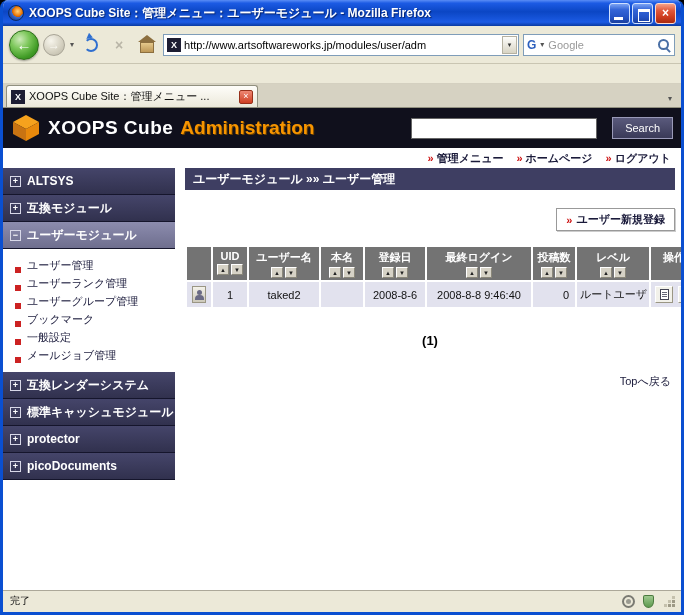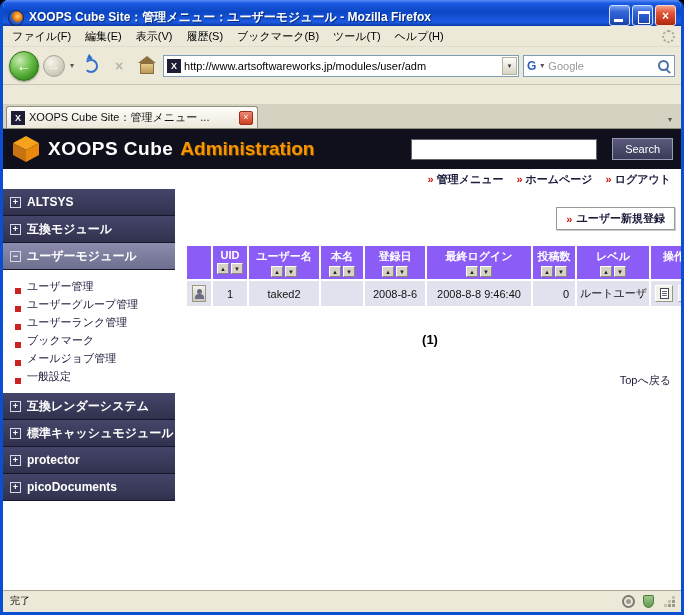--- a/index.html
+++ b/index.html
@@ -6,21 +6,21 @@
   html,body{width:684px;height:615px}
   body{font-family:"Liberation Sans","DejaVu Sans",sans-serif;background:#000}
   button{font-family:inherit;cursor:pointer}
   input{font-family:Liberation Sans, sans-serif}
 
   .window{width:684px;height:615px;display:flex;flex-direction:column;background:#ece9d8;
     border-left:3px solid #0a4fd1;border-right:3px solid #0a4fd1;border-bottom:3px solid #0a4fd1;
     border-radius:8px 8px 0 0;overflow:hidden}
 
   
-  .titlebar{height:26px;flex:0 0 26px;display:flex;align-items:flex-end;gap:5px;padding:0 5px;
+  .titlebar{height:26px;flex:0 0 26px;display:flex;align-items:center;gap:5px;padding:0 5px;
     background:linear-gradient(180deg,#5a8df5 0%,#1c5be4 12%,#0b46c4 45%,#1c5be4 85%,#0a3aa0 100%)}
   .ff-icon{width:16px;height:16px;border-radius:50%;flex:0 0 16px;
     background:radial-gradient(circle at 62% 38%,#ffd27a 0%,#f08414 32%,#c75f08 45%,#3a6fd8 46%,#1c3f8f 80%,#122a66 100%);
     border:1px solid #0a2a66}
   .win-title{flex:1;color:#fff;font-size:12px;font-weight:bold;white-space:nowrap;overflow:hidden;
     text-shadow:1px 1px 1px #06246e}
   .winbtns{display:flex;gap:2px}
   .winbtn{position:relative;width:21px;height:21px;border-radius:3px;border:1px solid #cfe0ff;color:#fff;
     background:linear-gradient(180deg,#7ba2f3 0%,#3465d8 30%,#2453c4 70%,#1b3f9e 100%);
     display:flex;align-items:center;justify-content:center;font-size:12px;font-weight:bold;padding:0}
@@ -106,21 +106,21 @@
 
   
   .main{flex:1;display:flex;flex-direction:column;padding:0 6px;min-width:0}
   .main-title{height:22px;flex:0 0 22px;background:#3e3e62;color:#fff;font-size:12px;font-weight:bold;
     display:flex;align-items:center;padding:0 8px;white-space:nowrap}
   .btn-row{display:flex;justify-content:flex-end;margin-top:18px}
   .new-user-btn{display:inline-flex;align-items:center;gap:4px;background:#fff;border:1px solid #999;
     box-shadow:1px 1px 0 #ccc;padding:3px 9px;font-size:11px;font-weight:bold;color:#1a1a3a}
 
   .user-table{width:100%;border-collapse:separate;border-spacing:2px;margin-top:14px;table-layout:fixed}
-  .user-table th{background:#8b5cf6;color:#fff;font-size:11px;font-weight:bold;padding:3px 1px 2px;vertical-align:top;overflow:hidden}
+  .user-table th{background:#737373;color:#fff;font-size:11px;font-weight:bold;padding:3px 1px 2px;vertical-align:top;overflow:hidden}
   .th-label{white-space:nowrap;overflow:hidden}
   .sorts{display:flex;justify-content:center;gap:2px;margin-top:2px}
   .sort-btn{width:12px;height:11px;font-size:6px;line-height:1;padding:0;color:#222;background:#d6d2c6;
     border:1px solid;border-color:#fff #8a877a #8a877a #fff;display:flex;align-items:center;justify-content:center}
   .user-table td{background:#e2e2ee;font-size:11px;padding:4px 3px;text-align:center;color:#111;overflow:hidden;white-space:nowrap}
   td.uname{font-weight:normal}
   td.num{text-align:right;padding-right:6px}
   .avatar-icon{display:inline-block;position:relative;width:14px;height:17px;vertical-align:middle;
     background:linear-gradient(#f4f2ea,#cdc9ba);border:1px solid #9a9684}
   .avatar-icon::after{content:"";position:absolute;left:4px;top:3px;width:5px;height:5px;border-radius:50%;background:#6a6a85}
@@ -159,31 +159,20 @@
     <span class="win-title">XOOPS Cube Site：管理メニュー：ユーザーモジュール - Mozilla Firefox</span>
     <span class="winbtns">
       <button class="winbtn min"></button>
       <button class="winbtn max"></button>
       <button class="winbtn close">
           <span>×</span>
         </button>
     </span>
   </div>
 
-  <div class="menubar">
-    <span class="menu-item">ファイル(F)</span>
-    <span class="menu-item">編集(E)</span>
-    <span class="menu-item">表示(V)</span>
-    <span class="menu-item">履歴(S)</span>
-    <span class="menu-item">ブックマーク(B)</span>
-    <span class="menu-item">ツール(T)</span>
-    <span class="menu-item">ヘルプ(H)</span>
-    <span class="mb-spacer"></span>
-    <span class="throbber"></span>
-  </div>
 
   <div class="toolbar">
     <button class="back-btn">
         <span>←</span>
       </button>
     <button class="fwd-btn">
         <span>→</span>
       </button>
     <span class="drop">▾</span>
     <button class="tb-btn">
@@ -266,58 +255,59 @@
           <span class="expand-box">−</span>
           <span>ユーザーモジュール</span>
         </div>
         <div class="side-sub">
           <div class="side-sub-item">
               <span class="bullet"></span>
               <span>ユーザー管理</span>
             </div>
           <div class="side-sub-item">
               <span class="bullet"></span>
+              <span>ユーザーランク管理</span>
+            </div>
+          <div class="side-sub-item">
+              <span class="bullet"></span>
               <span>ユーザーグループ管理</span>
             </div>
           <div class="side-sub-item">
               <span class="bullet"></span>
-              <span>ユーザーランク管理</span>
-            </div>
-          <div class="side-sub-item">
-              <span class="bullet"></span>
               <span>ブックマーク</span>
             </div>
           <div class="side-sub-item">
               <span class="bullet"></span>
+              <span>一般設定</span>
+            </div>
+          <div class="side-sub-item">
+              <span class="bullet"></span>
               <span>メールジョブ管理</span>
             </div>
-          <div class="side-sub-item">
-              <span class="bullet"></span>
-              <span>一般設定</span>
-            </div>
         </div>
         <div class="side-group">
           <span class="expand-box">+</span>
           <span>互換レンダーシステム</span>
         </div>
         <div class="side-group">
           <span class="expand-box">+</span>
           <span>標準キャッシュモジュール</span>
         </div>
         <div class="side-group">
           <span class="expand-box">+</span>
           <span>protector</span>
         </div>
         <div class="side-group">
           <span class="expand-box">+</span>
           <span>picoDocuments</span>
         </div>
       </div>
 
       <div class="main">
+        <div class="main-title">ユーザーモジュール »» ユーザー管理</div>
 
         <div class="btn-row">
           <button class="new-user-btn">
             <span class="red-arrow">»</span>
             <span>ユーザー新規登録</span>
           </button>
         </div>
 
         <table class="user-table">
           <colgroup>

